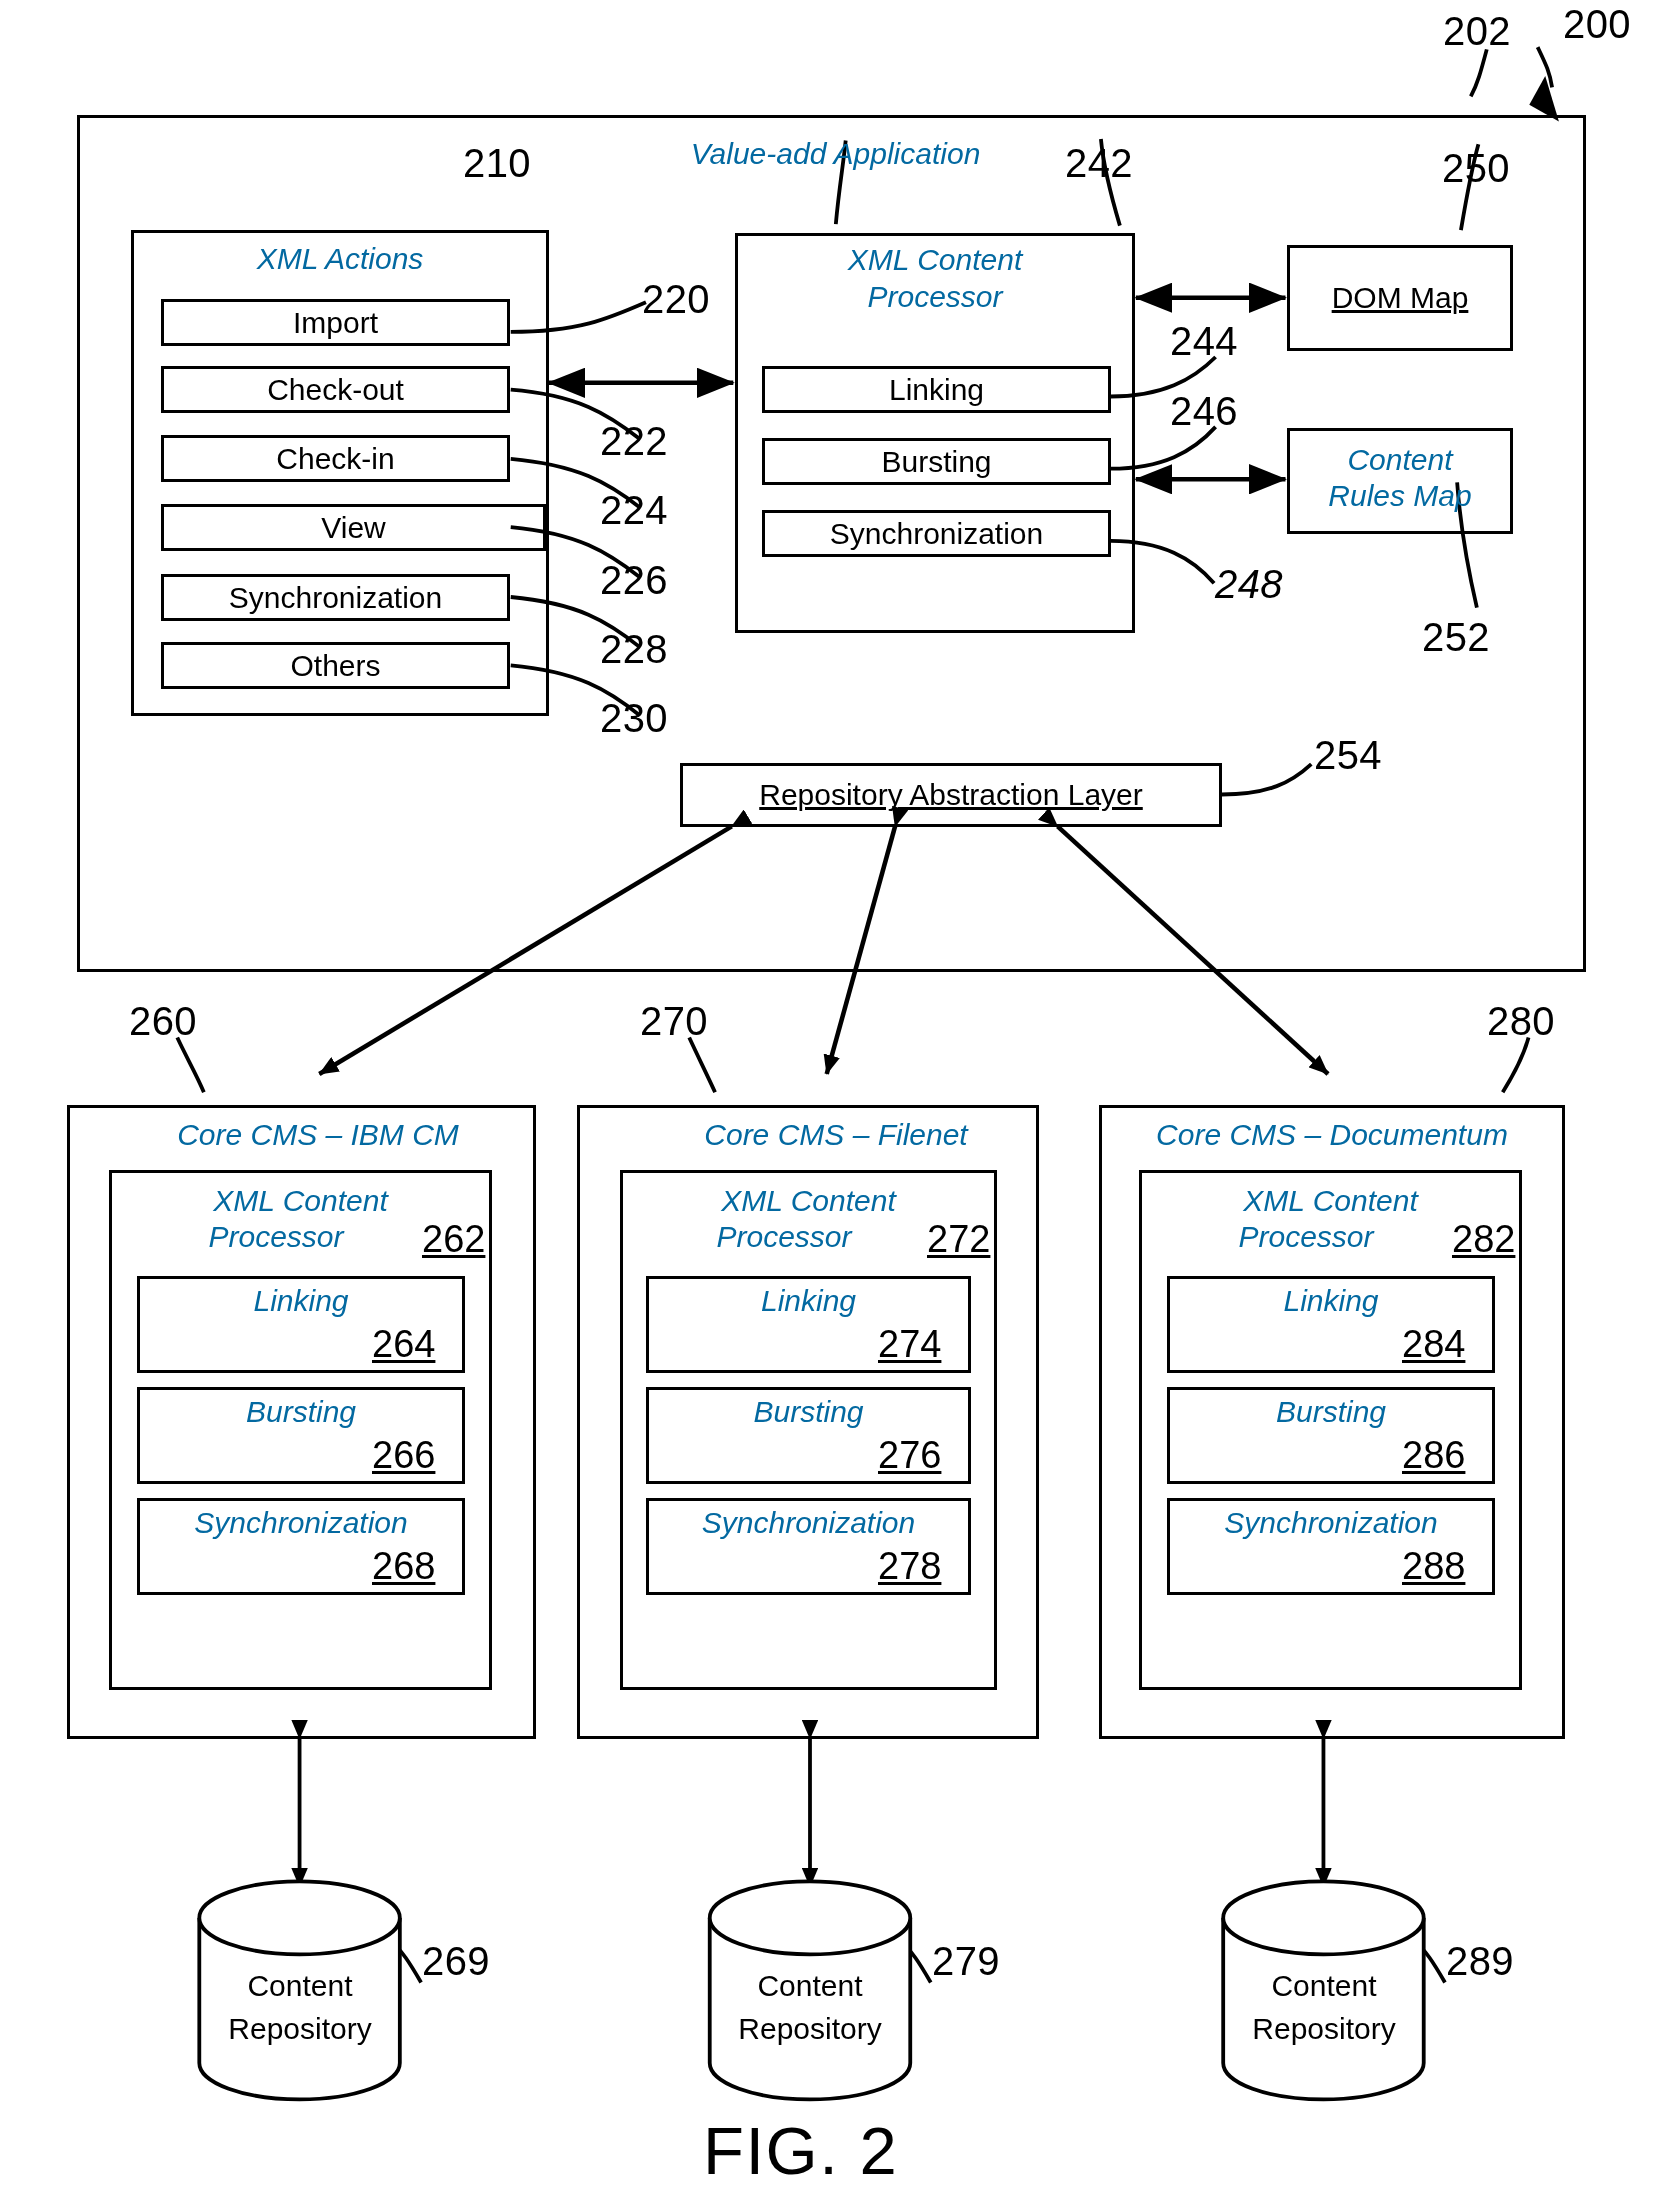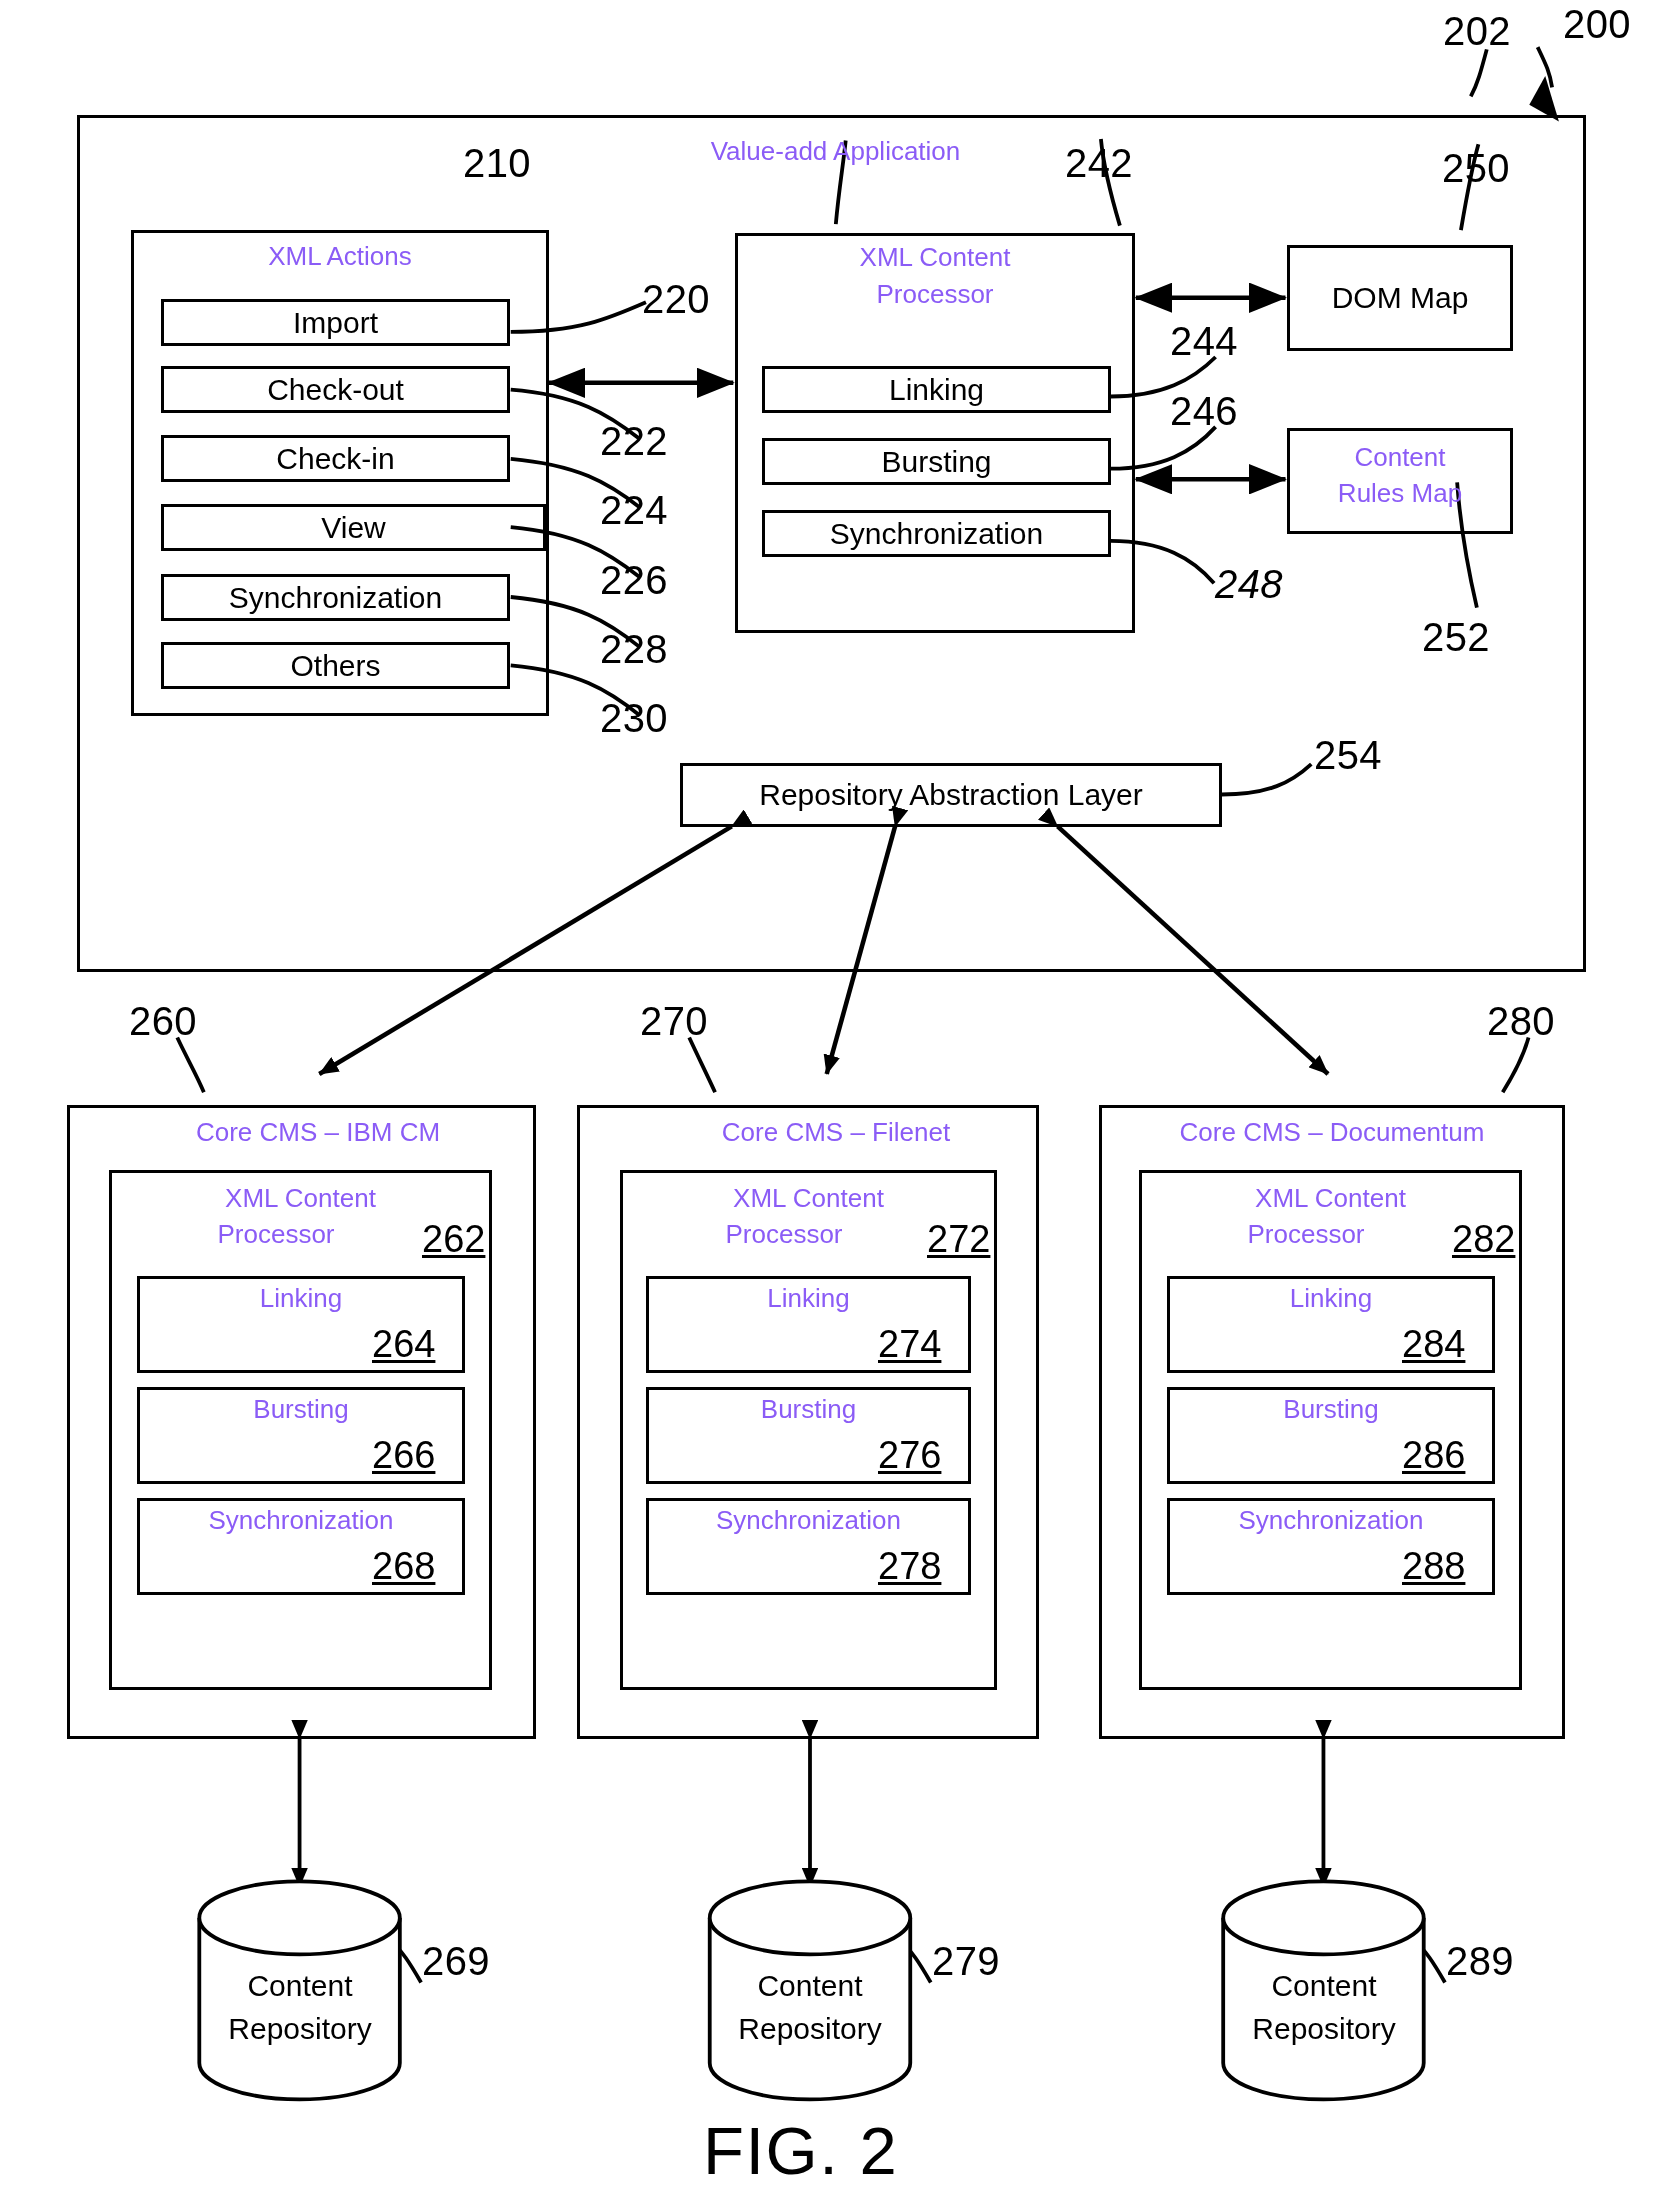--- a/index.html
+++ b/index.html
@@ -14,34 +14,36 @@
     background: #ffffff;
     font-family: "Liberation Sans", sans-serif;
     color: #000000;
     overflow: hidden;
   }
   .box {
     position: absolute;
     border: 3.8px solid #000;
     background: transparent;
     box-sizing: border-box;
+    text-decoration: underline;
   }
   .thinbox {
     position: absolute;
     border: 3px solid #000;
     background: transparent;
     box-sizing: border-box;
   }
   .label {
     position: absolute;
-    font-size: 26px;
+    font-size: 30px;
     line-height: 1.12;
     text-align: center;
     white-space: nowrap;
-    color: #8b5cf6;
+    color: #0369a1;
+    font-style: italic;
   }
   .ctr-label {
     position: absolute;
     display: flex;
     align-items: center;
     justify-content: center;
     text-align: center;
     font-size: 30px;
     line-height: 1.12;
     color: #000;

